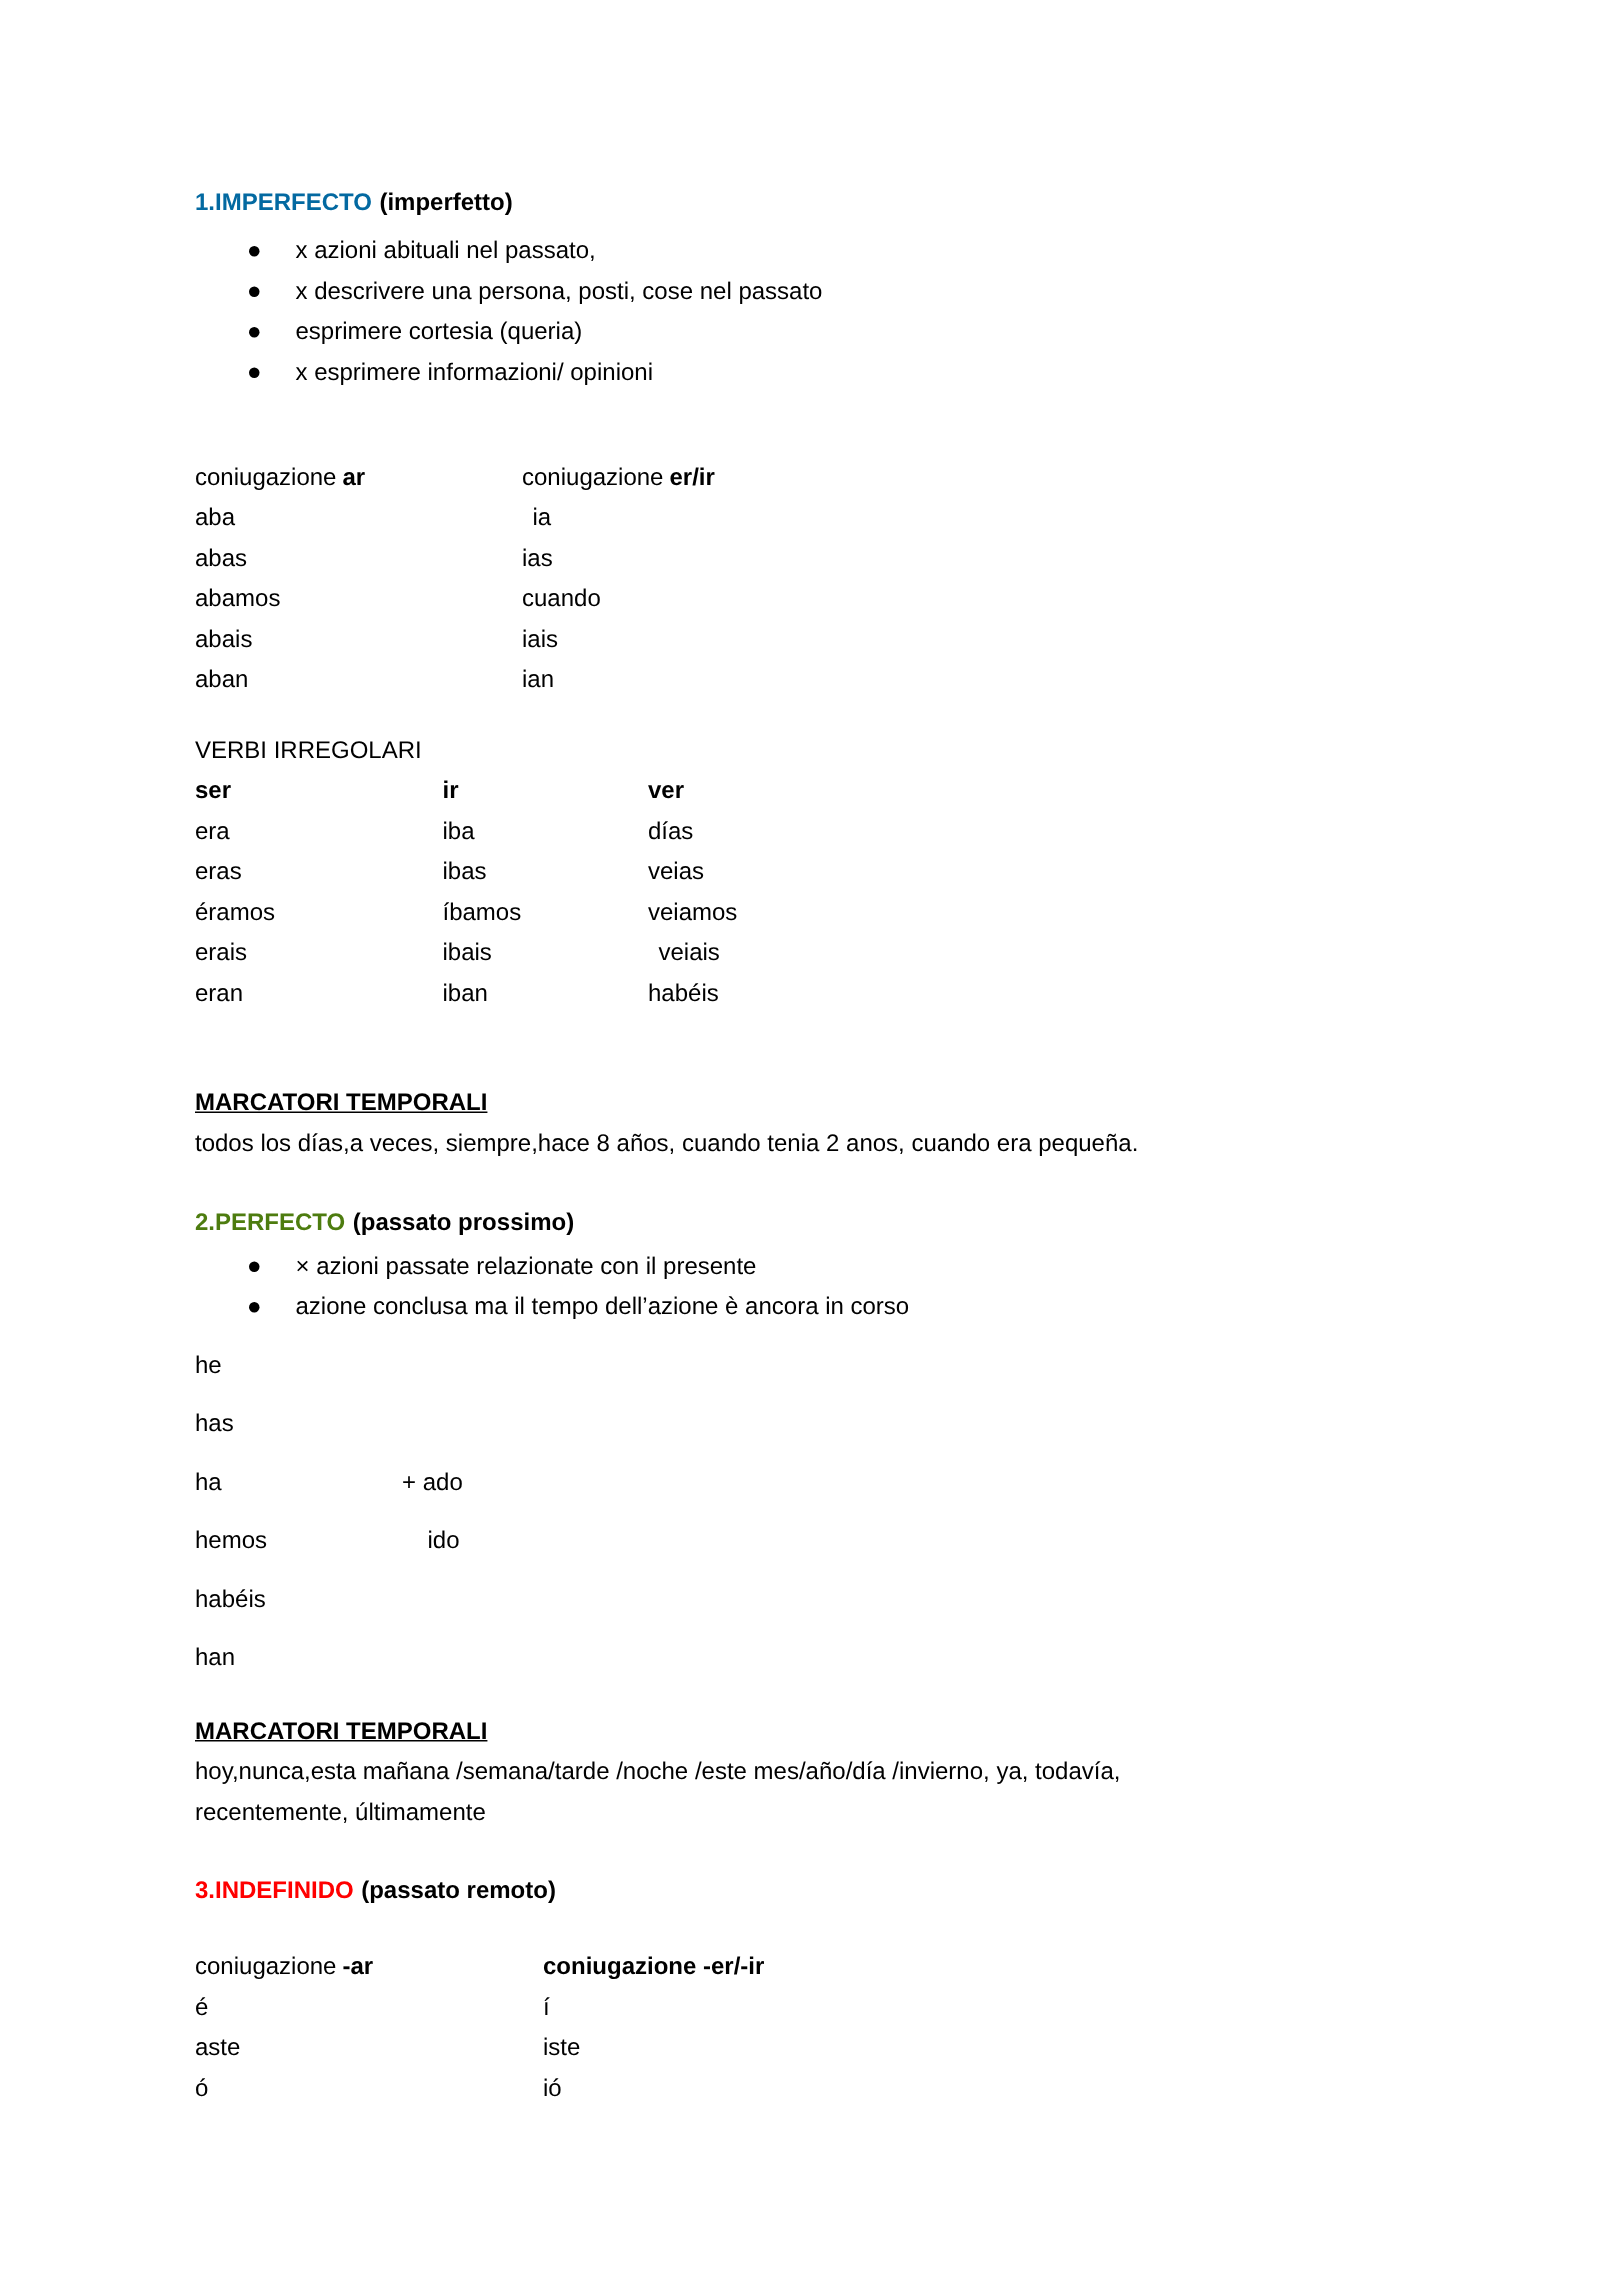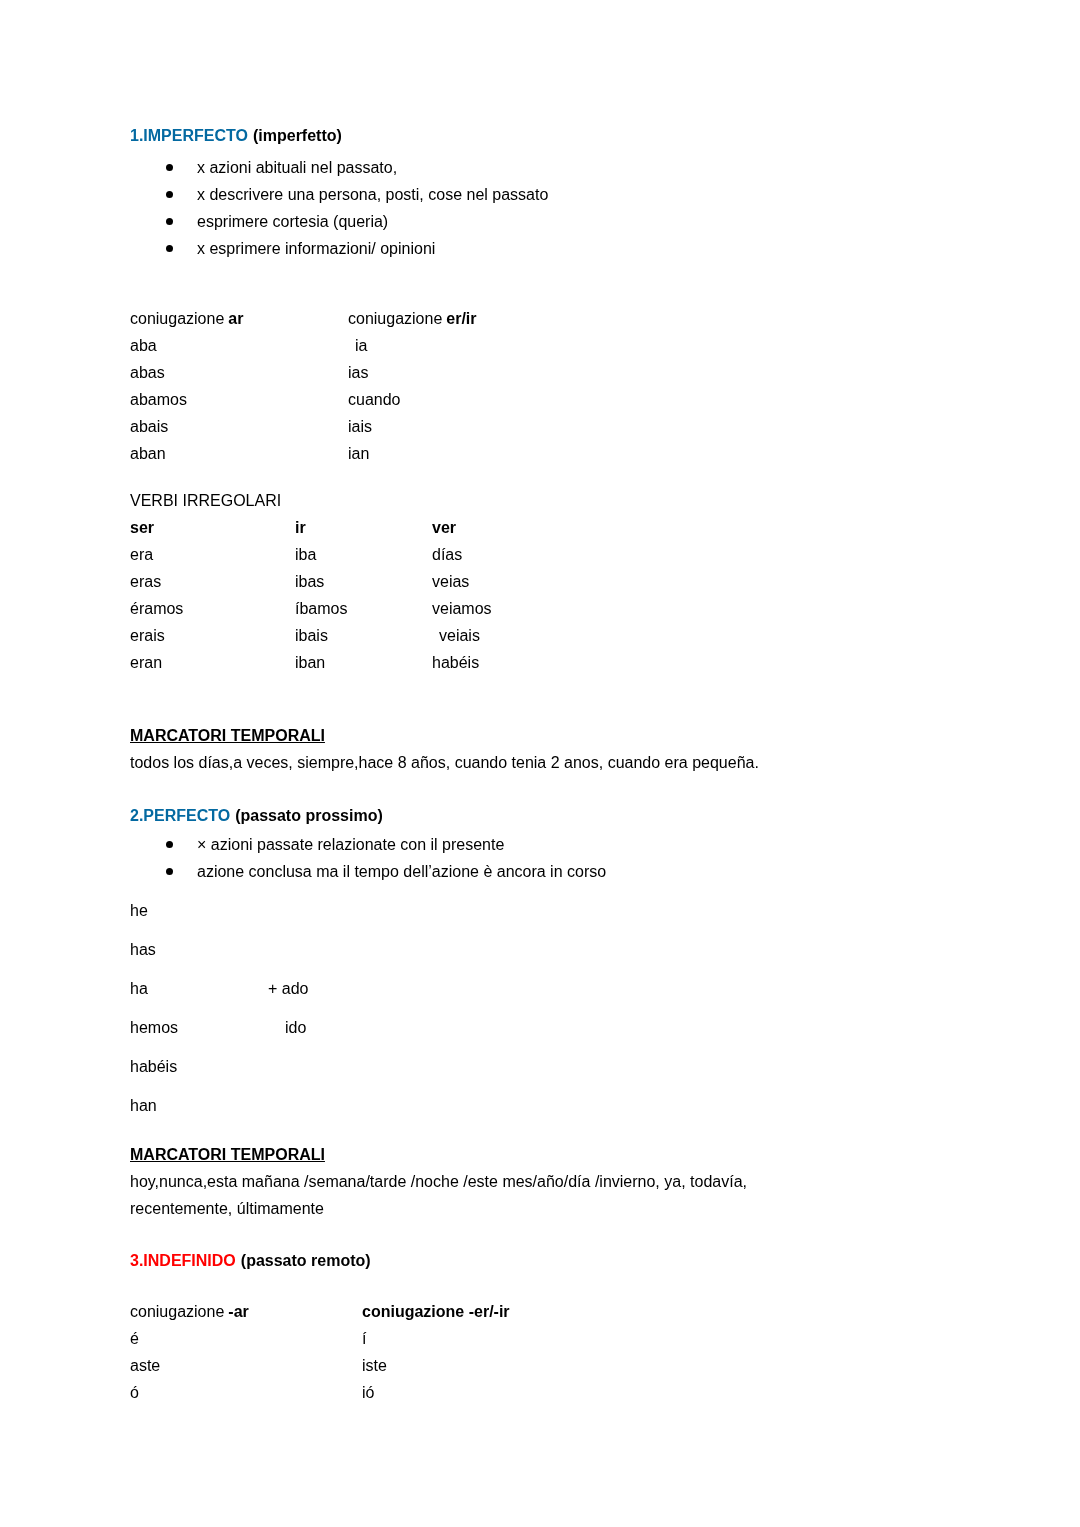--- a/index.html
+++ b/index.html
@@ -12,21 +12,21 @@
     font-family: "Liberation Sans", "DejaVu Sans", sans-serif;
     font-size: 16px;
     line-height: 27px;
     overflow: hidden;
   }
   .content { padding: 122px 60px 0 130px; }
 
   .sec-heading { font-size: 16px; font-weight: bold; }
   .hl { font-weight: bold; }
   .hl-orange { color: #0369a1; }
-  .hl-green  { color: #0369a1; }
+  .hl-green  { color: #4d7c0f; }
   .hl-red    { color: #ff0000; }
   .heading-rest { margin-left: 5px; }
 
   ul.bullets { list-style: none; }
   ul.bullets.b1 { margin-top: 5px; }
   ul.bullets.b2 { margin-top: 2px; }
   ul.bullets li { position: relative; padding-left: 67px; }
   ul.bullets li::before {
     content: "";
     position: absolute;

